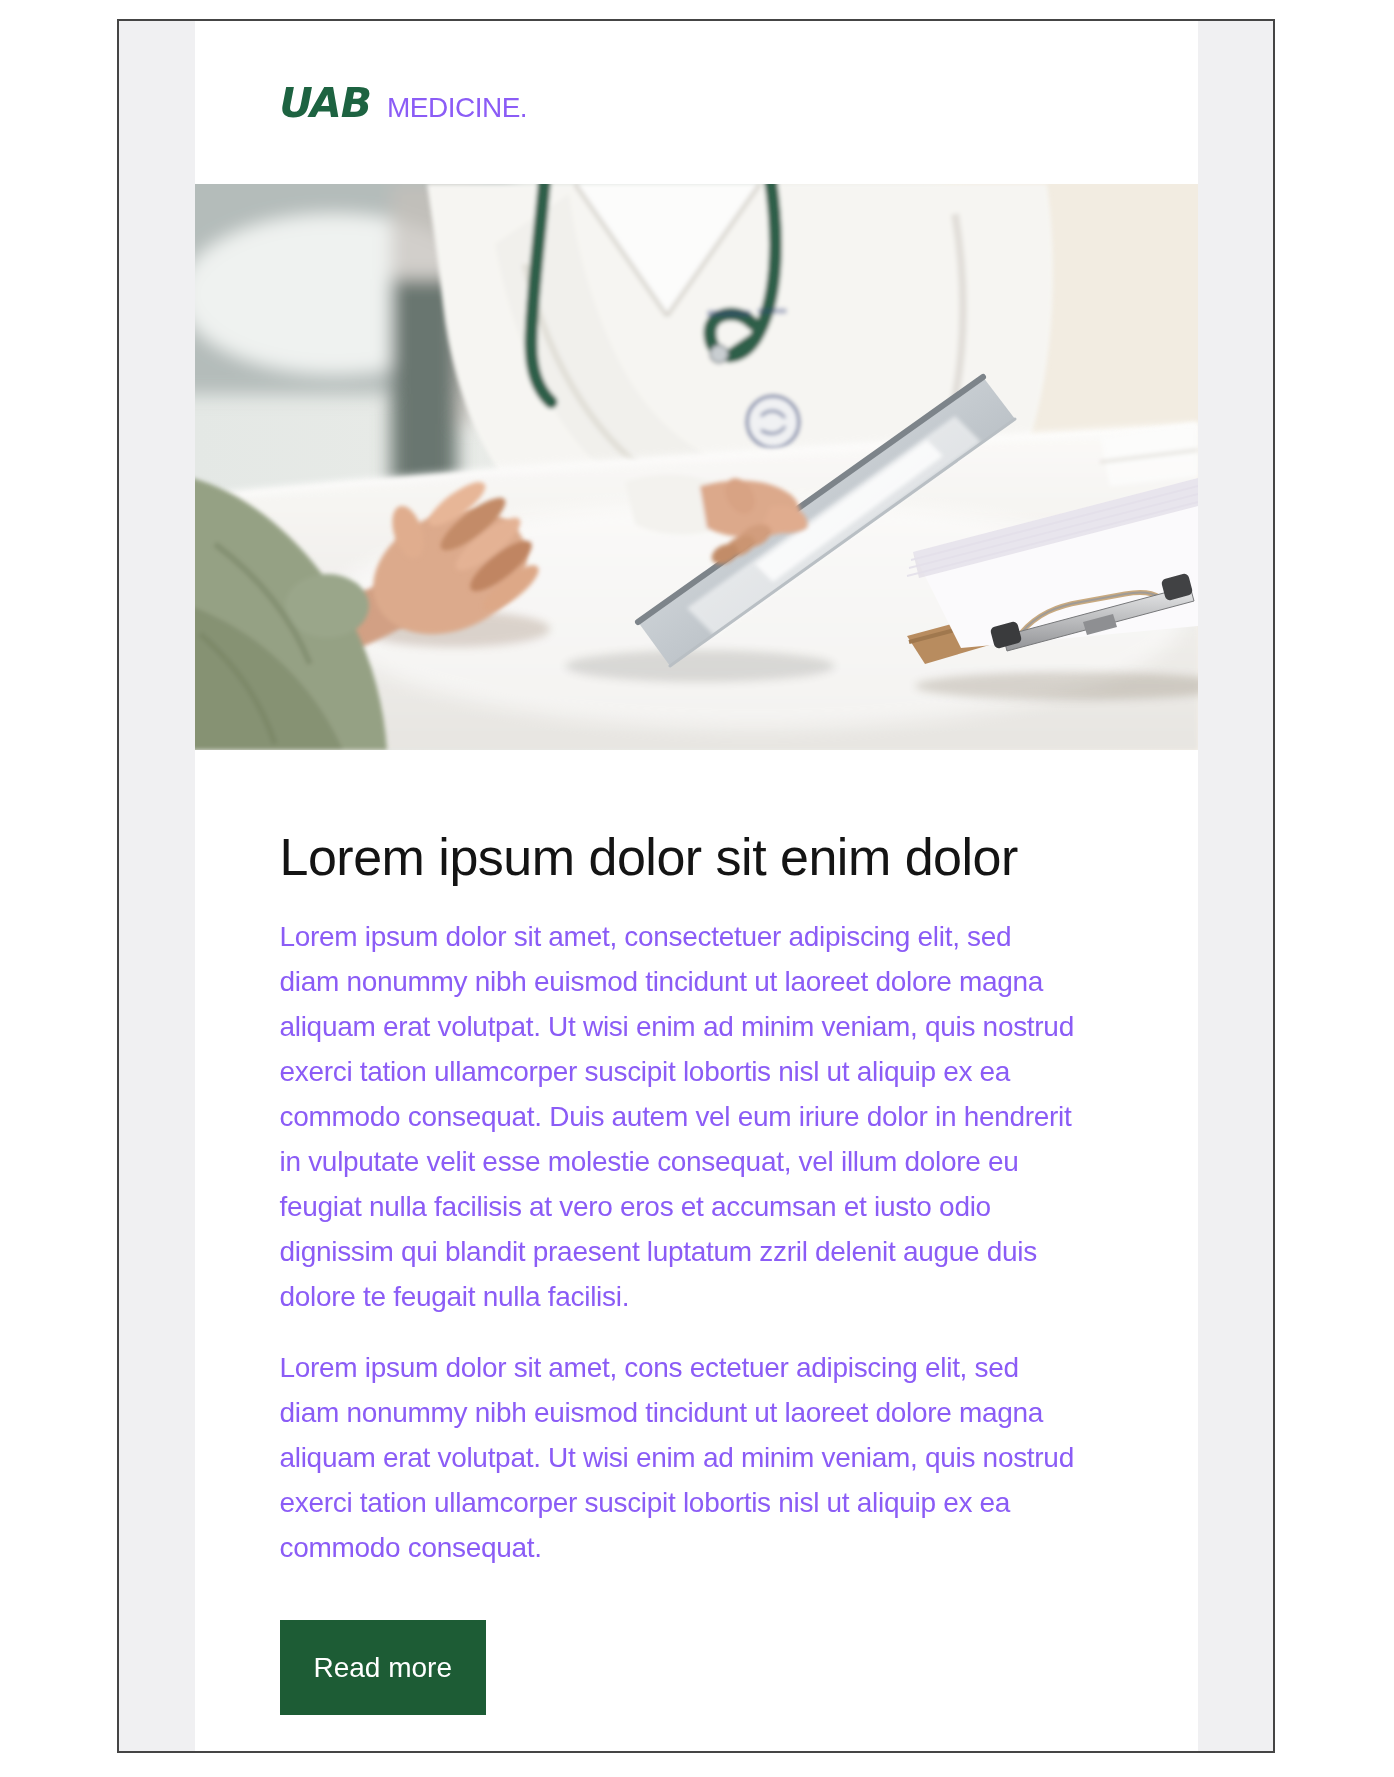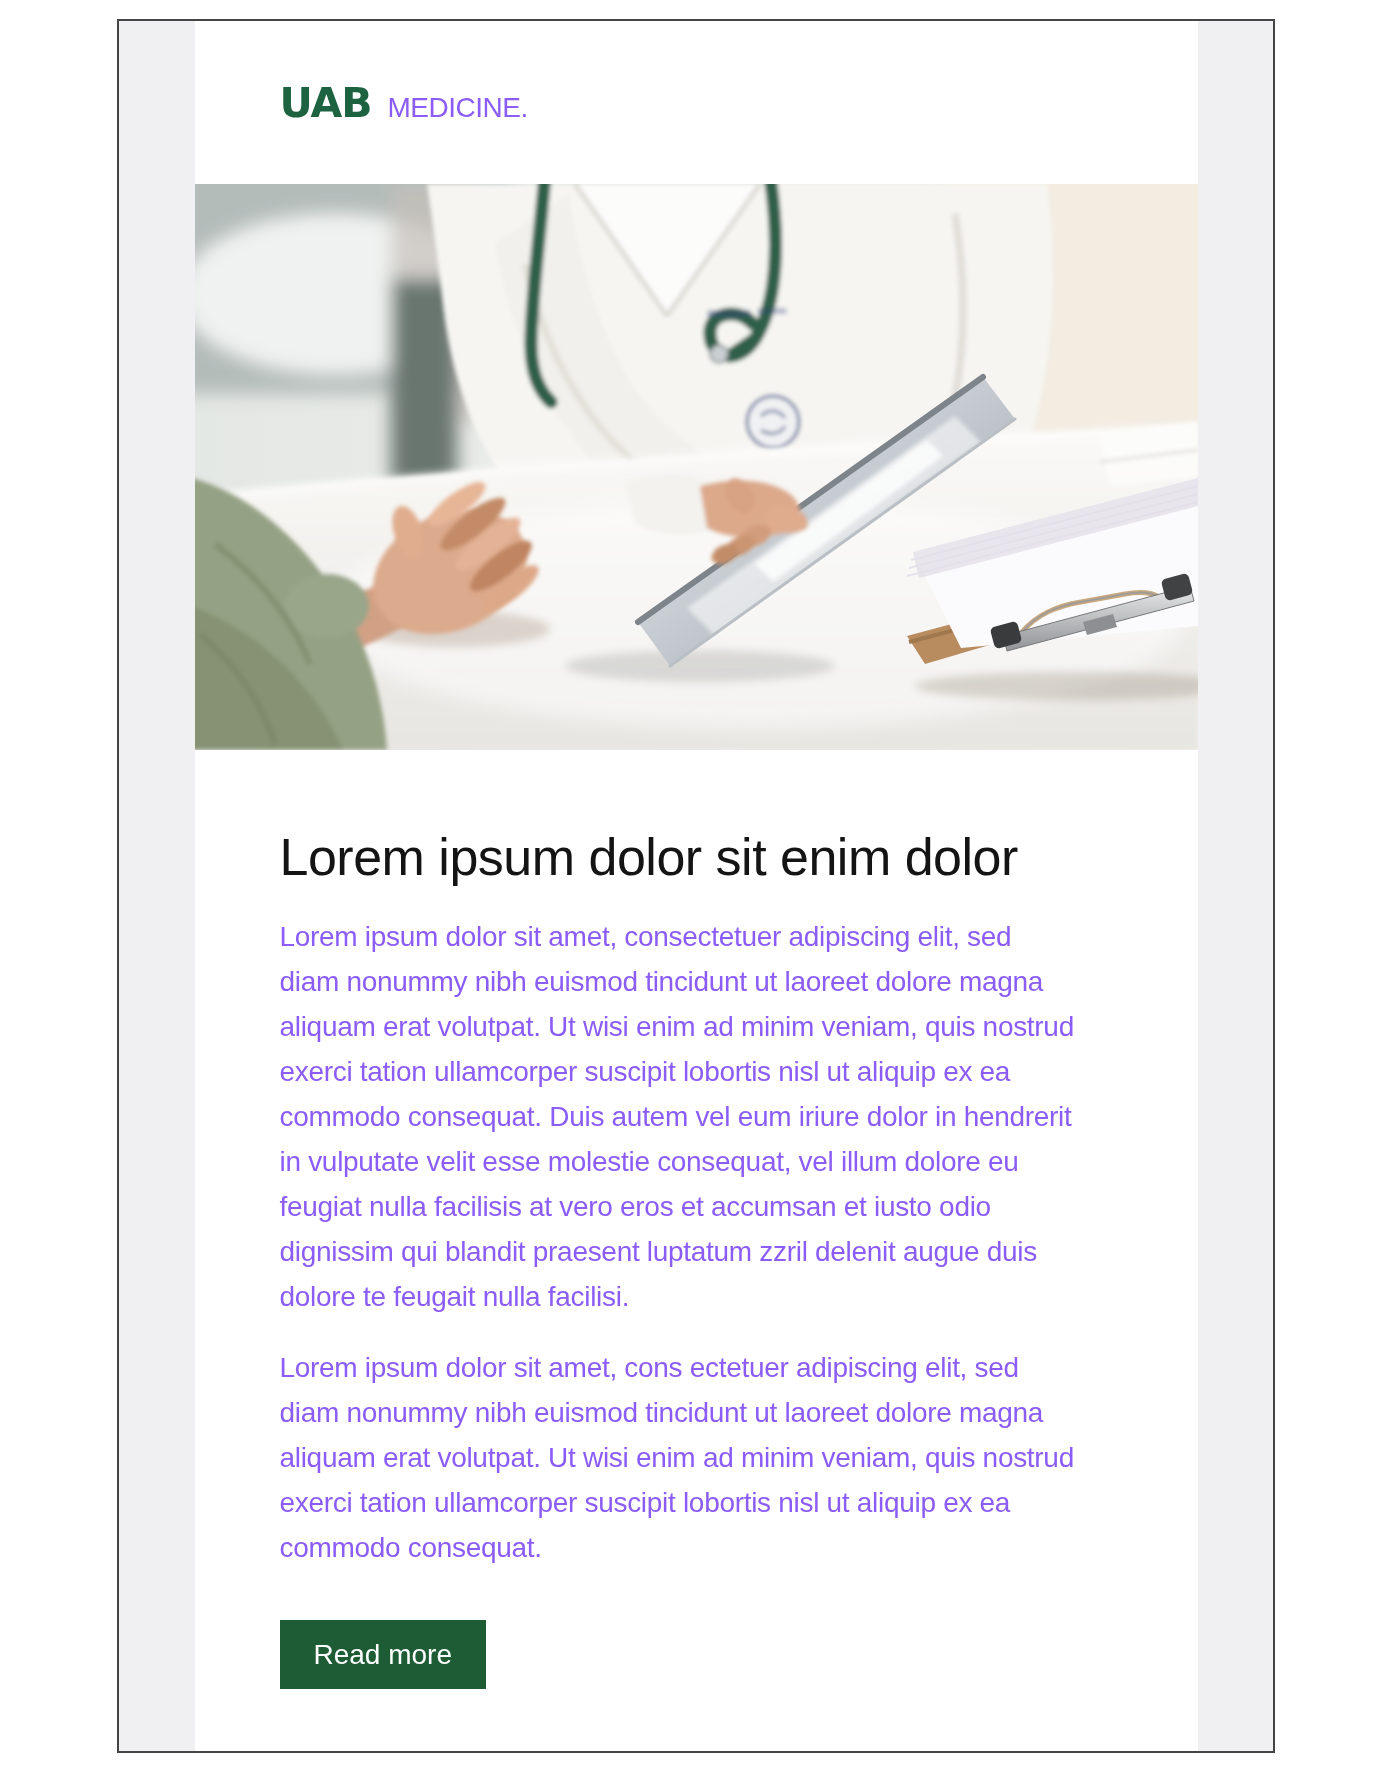--- a/index.html
+++ b/index.html
@@ -16,41 +16,41 @@
   }
   .email{
     width:1003px;height:100%;margin:0 auto;background:#ffffff;
   }
   .header{
     height:163px;display:flex;align-items:center;padding:0 85px;box-sizing:border-box;
   }
   .logo{display:inline-flex;align-items:baseline;text-decoration:none;cursor:pointer;}
   .logo-uab{
     font-family:"DejaVu Sans",sans-serif;font-weight:800;font-size:41px;
-    color:var(--uab-green,#1d6341);letter-spacing:-1px;
+    color:var(--uab-green,#1d6341);letter-spacing:-1px;font-style:italic;
   }
   .logo-medicine{
     font-family:"Liberation Sans",sans-serif;font-weight:500;font-size:28px;
     color:#8b5cf6;letter-spacing:-0.5px;margin-left:16px;
   }
   .hero{margin:0;height:566px;line-height:0;}
   .hero svg{display:block;width:100%;height:100%;}
   .article{padding:0 30px 0 85px;}
   .article h1{
     font-size:52px;font-weight:400;color:#141414;letter-spacing:-0.5px;
     line-height:1.15;margin:78px 0 0 0;
   }
   .body-text{
     font-size:28px;line-height:45px;color:#8b5cf6;letter-spacing:-0.3px;
     white-space:pre-line;margin:26px 0 0 0;max-width:888px;
   }
   .btn{
     display:inline-block;margin:50px 0 60px 0;
     background:var(--button-green,#1d5c35);color:#ffffff;
-    font-size:28px;line-height:33px;padding:18px 34px;
+    font-size:28px;line-height:33px;padding:31px 34px;
     text-decoration:none;cursor:pointer;border:none;
   }
 </style>
 </head>
 <body>
 
 <div class="page">
   <div class="frame">
     <div class="email">
 

